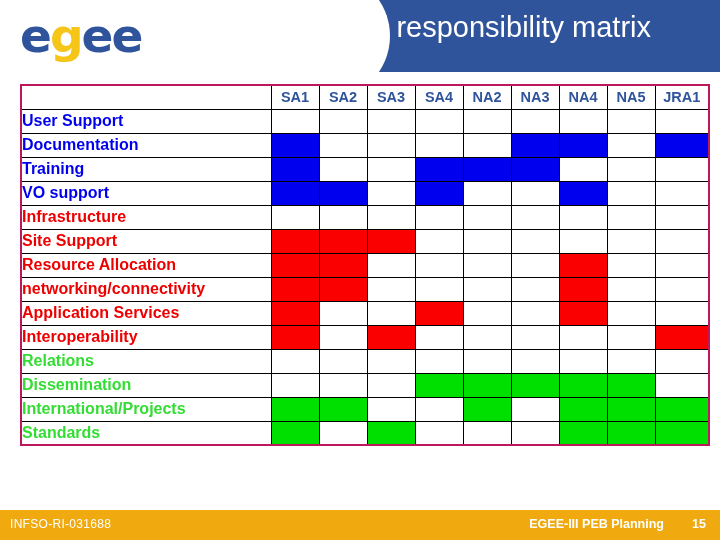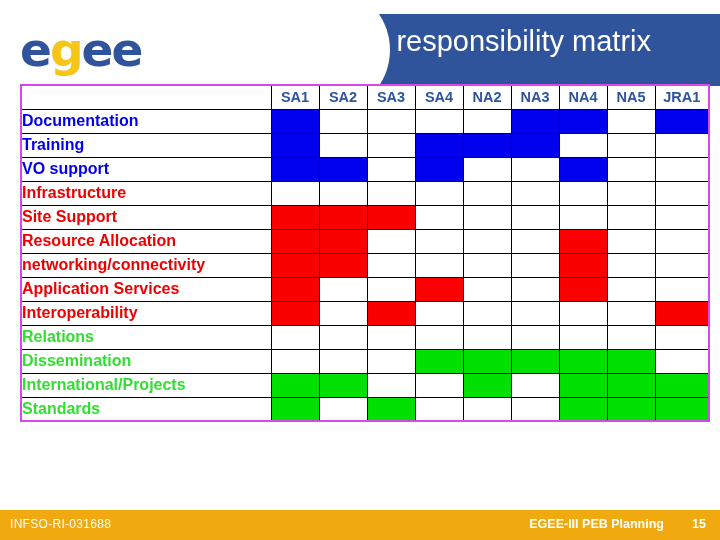--- a/index.html
+++ b/index.html
@@ -11,21 +11,21 @@
     height: 540px;
     background: #ffffff;
     font-family: "Liberation Sans", sans-serif;
     overflow: hidden;
     position: relative;
   }
 
   
   #slide-header {
     position: absolute;
-    left: 0; top: 14px;
+    left: 0; top: 0;
     width: 720px;
     height: 72px;
     background: #2f549b;
     overflow: hidden;
   }
   #logo-plate {
     position: absolute;
     left: -80px;
     top: -28px;
     width: 470px;
@@ -74,21 +74,21 @@
   #matrix-wrap {
     position: absolute;
     left: 20px;
     top: 84px;
     width: 682px;
   }
   table#matrix {
     border-collapse: collapse;
     table-layout: fixed;
     width: 682px;
-    border: 2px solid #d946ef;
+    border: 2px solid #be185d;
   }
   table#matrix td, table#matrix th {
     border: 1.5px solid #000000;
     padding: 0;
     height: 24px;
     box-sizing: border-box;
   }
   col.c-label { width: 250px; }
   col.c-col   { width: 48px; }
   col.c-wide  { width: 54px; }
@@ -196,20 +196,32 @@
           <th class="col-head">SA4</th>
           <th class="col-head">NA2</th>
           <th class="col-head">NA3</th>
           <th class="col-head">NA4</th>
           <th class="col-head">NA5</th>
           <th class="col-head">JRA1</th>
         </tr>
     </thead>
     <tbody id="matrix-body">
         <tr>
+          <td class="row-label grp-blue">User Support</td>
+          <td class="cell"></td>
+          <td class="cell"></td>
+          <td class="cell"></td>
+          <td class="cell"></td>
+          <td class="cell"></td>
+          <td class="cell"></td>
+          <td class="cell"></td>
+          <td class="cell"></td>
+          <td class="cell"></td>
+        </tr>
+        <tr>
           <td class="row-label grp-blue">Documentation</td>
           <td class="cell fill-blue"></td>
           <td class="cell"></td>
           <td class="cell"></td>
           <td class="cell"></td>
           <td class="cell"></td>
           <td class="cell fill-blue"></td>
           <td class="cell fill-blue"></td>
           <td class="cell"></td>
           <td class="cell fill-blue"></td>

